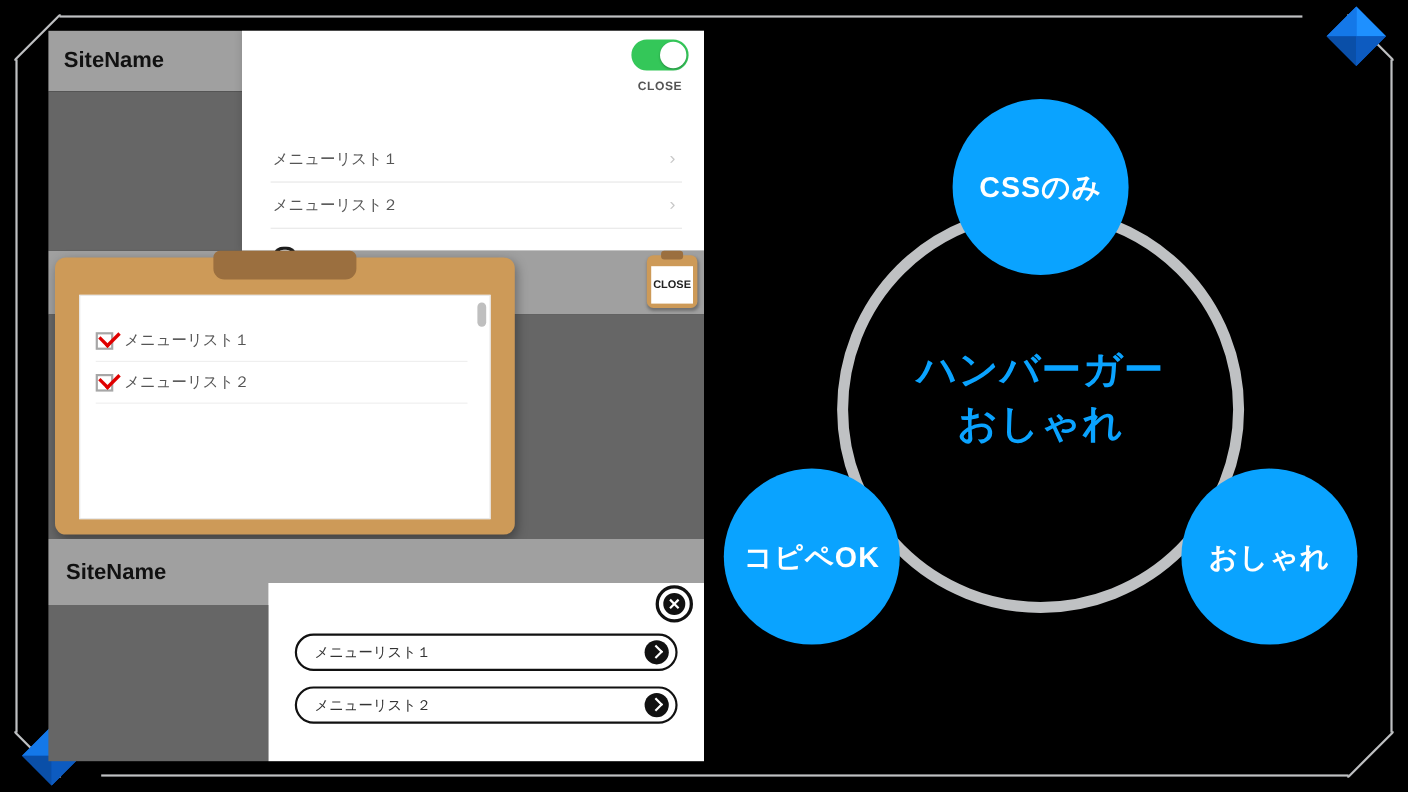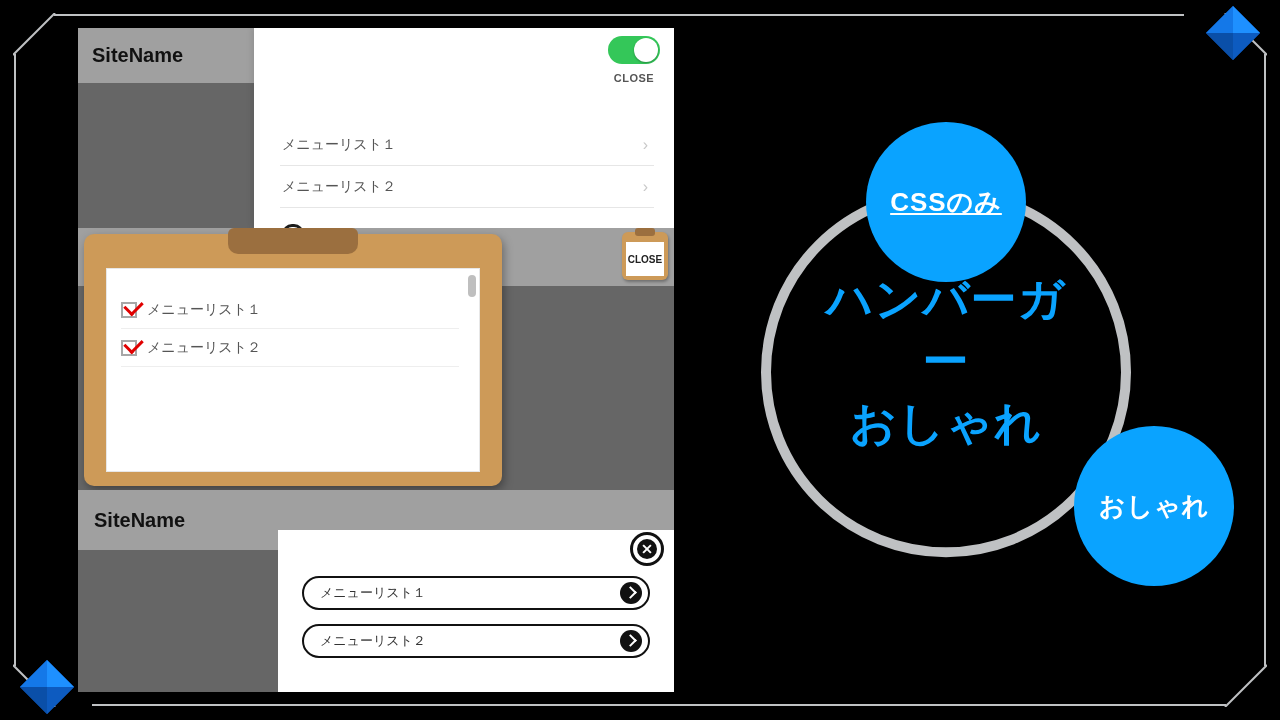--- a/index.html
+++ b/index.html
@@ -27,21 +27,21 @@
   .c-br{ bottom:-1px; right:-1px;}
 
   
   .diamond{ position:absolute; width:58px; height:58px; }
   .diamond.tr{ top:4px; right:18px; }
   .diamond.bl{ bottom:4px; left:18px; }
 
   
   .left-col{ position:absolute; left:44px; top:28px; width:596px; height:664px; }
 
-  .panel{ position:relative; width:100%;margin-left:34px; }
+  .panel{ position:relative; width:100%; }
 
   
   .p1{ height:200px; }
   .p1 .header{ height:55px; background:#a0a0a0; display:flex; align-items:center; padding:0 14px; font-weight:700; color:#111; font-size:20px; position:relative;}
   .p1 .dark{ position:absolute; left:0; top:55px; width:176px; bottom:0; background:#666;}
   .p1 .sheet{ position:absolute; left:176px; top:0; right:0; height:200px; background:#fff; box-shadow:-2px 0 6px rgba(0,0,0,.1);}
   .p1 .toggle-area{ position:absolute; top:8px; right:14px; text-align:center; }
   .toggle{ width:52px; height:28px; border-radius:14px; background:#34c759; position:relative; display:inline-block;}
   .toggle::after{ content:""; position:absolute; right:2px; top:2px; width:24px; height:24px; border-radius:50%; background:#fff; box-shadow:0 1px 2px rgba(0,0,0,.3);}
   .toggle-label{ font-size:11px; color:#555; font-weight:700; margin-top:4px; letter-spacing:.5px;}
@@ -78,24 +78,24 @@
   .close-x::before{ transform:translate(-50%,-50%) rotate(45deg);}
   .close-x::after{ transform:translate(-50%,-50%) rotate(-45deg);}
   .pill{ margin:0 24px 14px 24px; height:34px; border:2px solid #111; border-radius:18px; display:flex; align-items:center; justify-content:space-between; padding:0 6px 0 16px; font-size:13px; color:#333; background:#fff;}
   .pill .go{ width:22px; height:22px; border-radius:50%; background:#111; position:relative;}
   .pill .go::after{ content:""; position:absolute; left:6px; top:6px; width:7px; height:7px; border-right:2.5px solid #fff; border-top:2.5px solid #fff; transform:rotate(45deg);}
 
   
   .right{ position:absolute; right:54px; top:70px; width:560px; height:560px;}
   .ring{ position:absolute; left:50%; top:50%; width:370px; height:370px; border:10px solid #bfc1c3; border-radius:50%; transform:translate(-50%,-44%);}
   .bubble{ position:absolute; width:160px; height:160px; border-radius:50%; background:#0aa3ff; color:#fff; font-weight:800; display:flex; align-items:center; justify-content:center; font-size:26px; letter-spacing:1px;}
-  .bubble.top{ left:50%; top:52px; transform:translateX(-50%);text-decoration:underline;}
+  .bubble.top{ left:50%; top:20px; transform:translateX(-50%);}
   .bubble.bl{ left:-8px; bottom:44px;}
   .bubble.br{ right:-8px; bottom:44px;text-align:right;}
-  .center-text{ position:absolute; left:50%; top:52%; transform:translate(-50%,-50%); color:#0aa3ff; font-weight:800; font-size:46px; text-align:center; line-height:1.35; letter-spacing:1px;}
+  .center-text{ position:absolute; left:50%; top:52%; transform:translate(-50%,-50%); color:#0aa3ff; font-weight:800; font-size:36px; text-align:center; line-height:1.35; letter-spacing:1px;}
 </style>
 </head>
 <body>
 
 <div class="frame">
   <div class="frame-line ft1"></div>
   <div class="frame-line fr"></div>
   <div class="frame-line fb1"></div>
   <div class="frame-line fl"></div>
   <div class="corner c-tl"><svg viewBox="0 0 60 60">
@@ -208,16 +208,19 @@
 
 <div class="right">
   <div class="ring"></div>
   <div class="center-text">
     <span>ハンバーガー</span><br>
     <span>おしゃれ</span>
   </div>
   <div class="bubble top">
     <span>CSSのみ</span>
   </div>
+  <div class="bubble bl">
+    <span>コピペOK</span>
+  </div>
   <div class="bubble br">
     <span>おしゃれ</span>
   </div>
 </div>
 
 </body></html>

